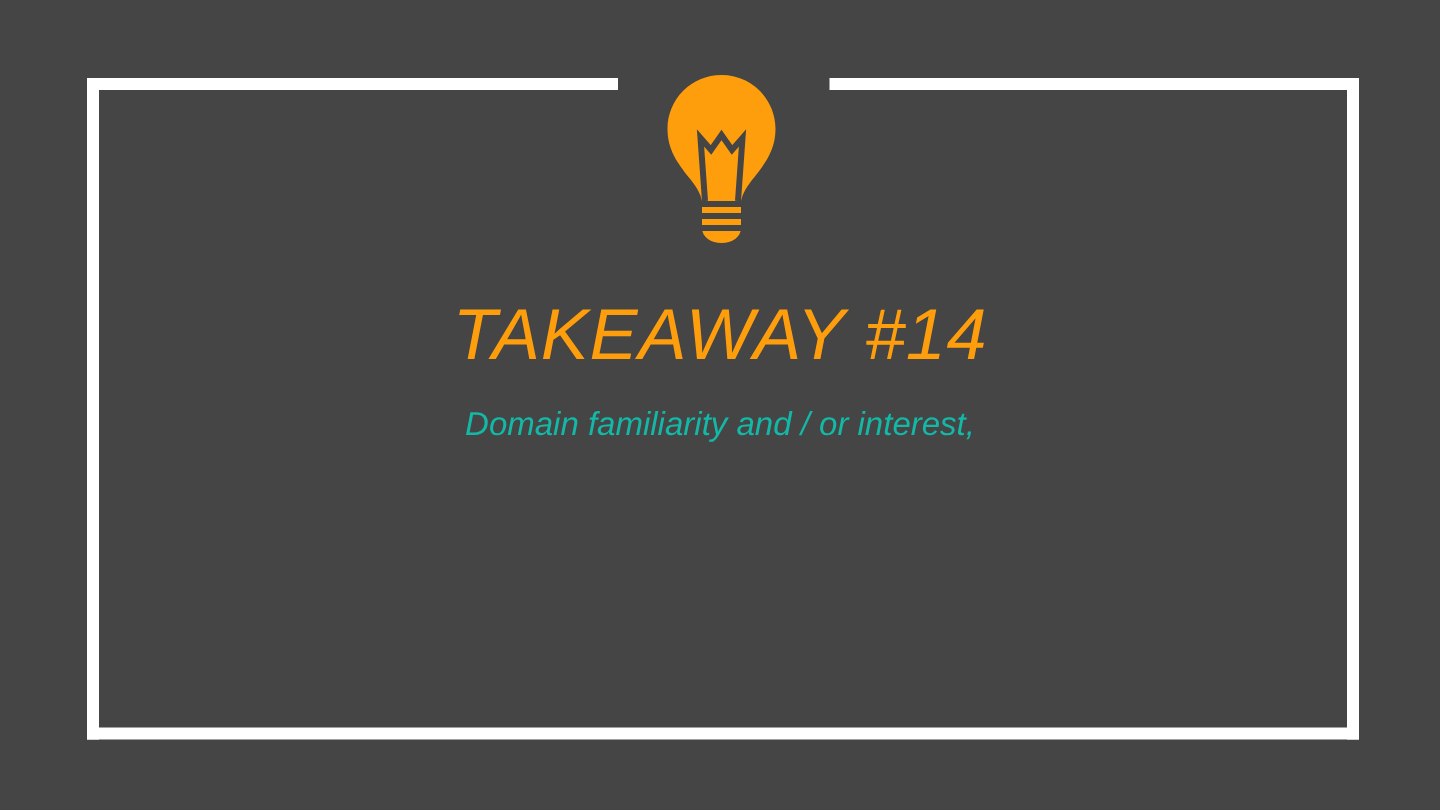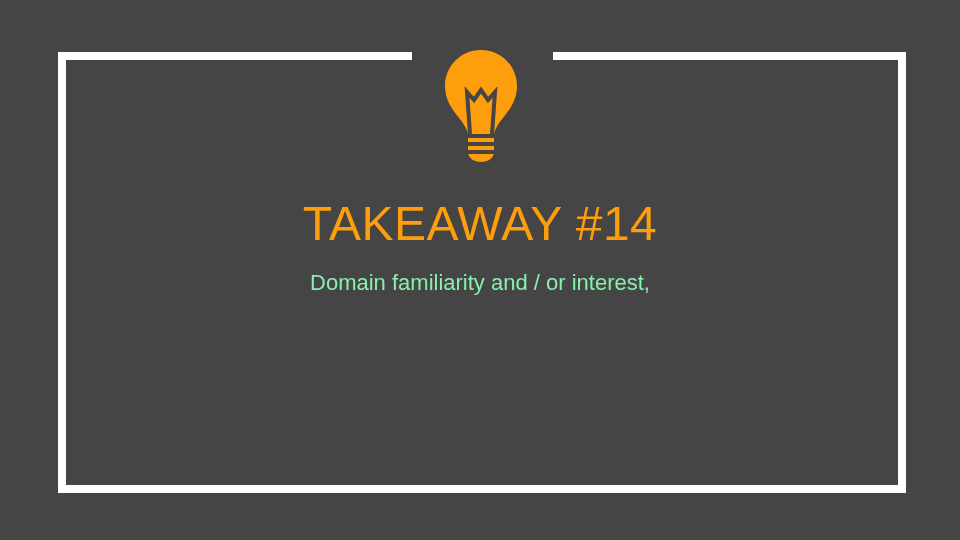--- a/index.html
+++ b/index.html
@@ -41,36 +41,37 @@
   }
   #bulb-icon svg { display: block; width: 100%; height: 100%; }
 
   
   #content {
     position: absolute;
     left: 0;
     top: 196px;
     width: 960px;
     text-align: center;
+    font-style: italic;
   }
   #page-title {
     margin: 0;
     font-size: 48px;
     font-weight: normal;
     letter-spacing: 0.5px;
     line-height: 56px;
     color: #FF9E0C;
     white-space: pre;
   }
   #subtitle {
     margin: 16px 0 16px 0;
     font-size: 22px;
     font-weight: normal;
     line-height: 30px;
-    color: #86efac;
+    color: #14b8a6;
   }
   .subtitle-line { display: block; white-space: pre; }
 </style>
 </head>
 <body>
 
 <div id="slide">
 
   <div class="frame-seg frame-top-left"></div>
   <div class="frame-seg frame-top-right"></div>

